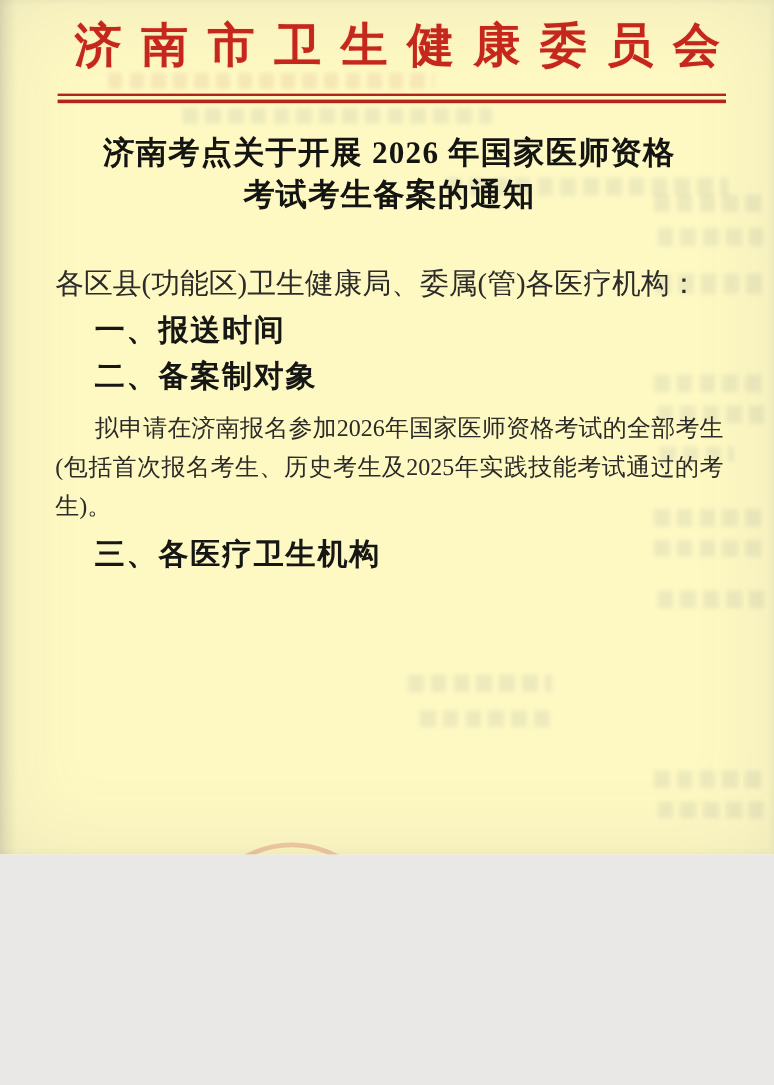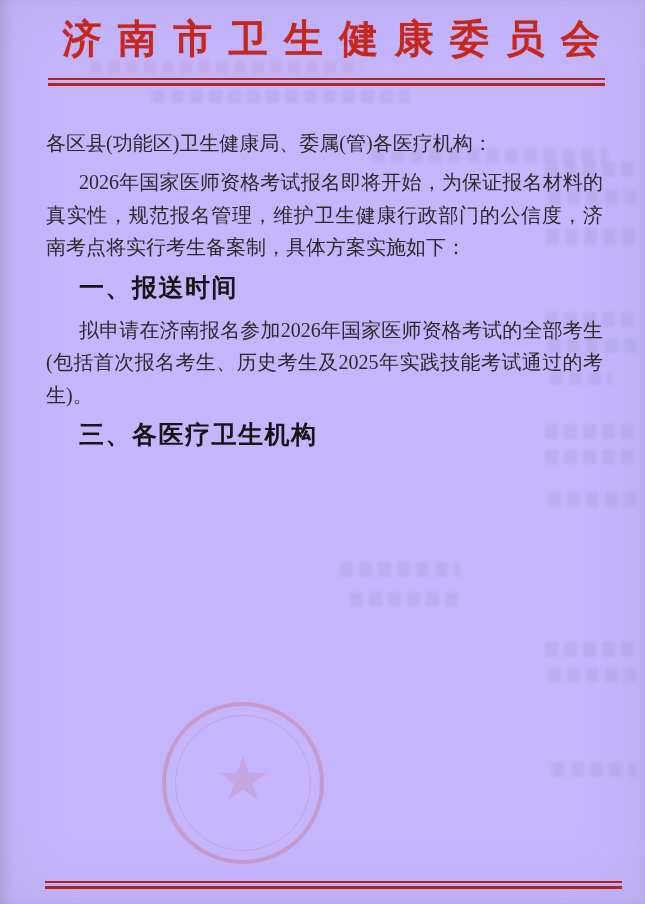--- a/index.html
+++ b/index.html
@@ -3,22 +3,22 @@
 <meta charset="utf-8">
 <style>
   html,body{margin:0;padding:0;}
   body{
     width:645px;height:904px;
     background:#e9e8e6;
     font-family:"Liberation Serif","DejaVu Serif",serif;
   }
   .page{
     position:relative;
-    width:645px;height:904px;
-    background:#c4b5fd;
+    width:645px;height:712px;
+    background:#fef9c3;
     overflow:hidden;
     box-shadow:inset 0 0 70px rgba(110,110,115,.12), inset 0 0 6px rgba(110,110,115,.10);
   }
   
   .page::before{
     content:"";position:absolute;left:0;top:0;bottom:0;width:14px;
     background:linear-gradient(90deg,rgba(120,120,125,.18),rgba(120,120,125,0));
     pointer-events:none;
   }
   .content{
@@ -54,21 +54,21 @@
     font-size:26px;line-height:35px;
     font-weight:700;
     letter-spacing:.04em;
     text-align:center;
     color:#141413;
     font-family:"Liberation Serif","DejaVu Serif",serif;
   }
   
   .salutation{
     margin:42px 0 0 0;
-    font-size:20px;line-height:30px;
+    font-size:24px;line-height:30px;
     color:#2c2b29;
     font-family:Liberation Serif, serif;
   }
   .para{
     margin:8px 0 0 0;
     font-size:20px;line-height:32.5px;
     color:#2c2b29;
     text-align:justify;
     text-align-last:left;
     text-indent:33px;
@@ -141,28 +141,32 @@
     <div class="inner-ring"></div>
     <div class="star"></div>
   </div>
 
   <div class="content">
 
     <h1 class="org-name">济南市卫生健康委员会</h1>
 
     <div class="rule rule-top"></div>
 
+    <h2 class="doc-title">
+      <span>济南考点关于开展 2026 年国家医师资格</span><br>
+      <span>考试考生备案的通知</span>
+    </h2>
 
     <p class="salutation">各区县(功能区)卫生健康局、委属(管)各医疗机构：</p>
 
-    <p class="para">2026年国家医师资格考试报名即将开始，为保证报名材料的真实性，规范报名管理，维护卫生健康行政部门的公信度，济南考点将实行考生备案制，具体方案实施如下：</p>
 
     <h3 class="sec-heading">一、报送时间</h3>
 
 
+    <h3 class="sec-heading mt14">二、备案制对象</h3>
 
     <p class="para mt14">拟申请在济南报名参加2026年国家医师资格考试的全部考生(包括首次报名考生、历史考生及2025年实践技能考试通过的考生)。</p>
 
     <h3 class="sec-heading">三、各医疗卫生机构</h3>
 
 
   </div>
 
   <div class="rule-bottom"></div>
 

